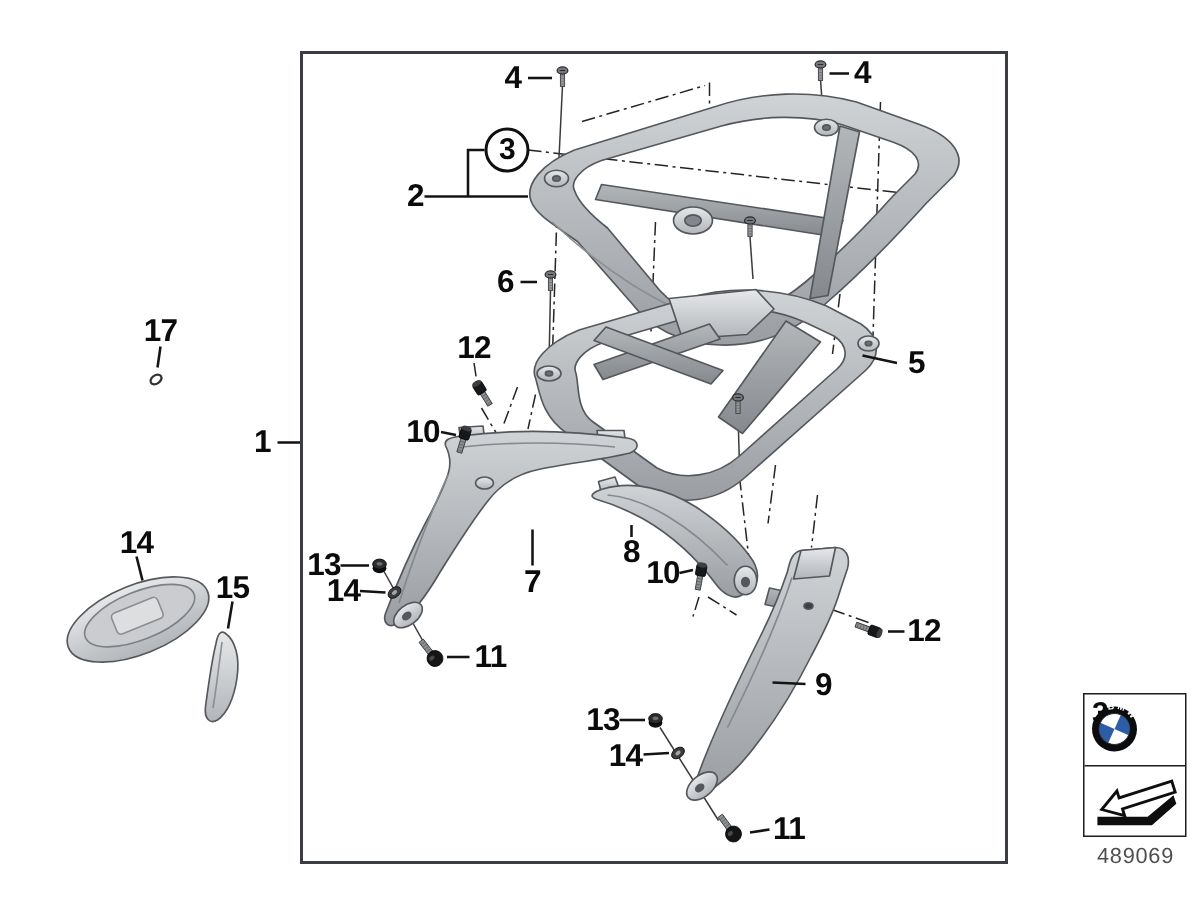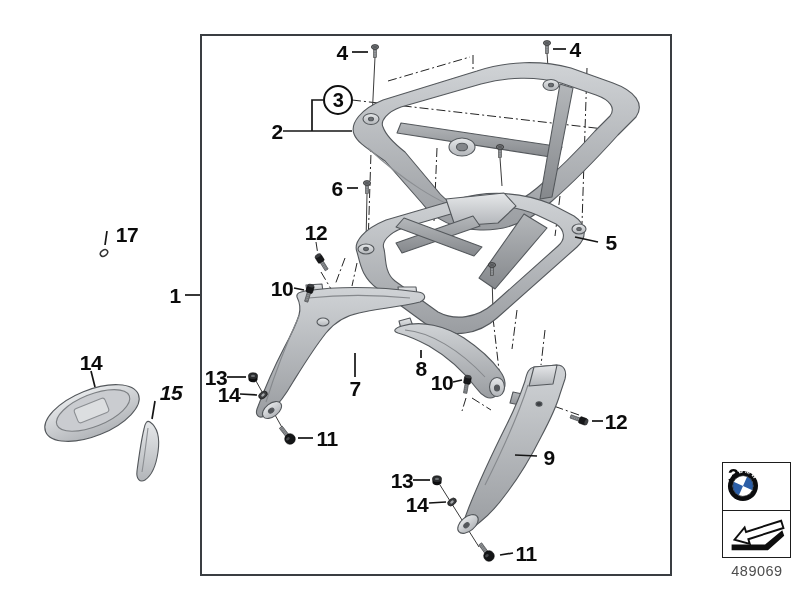--- a/index.html
+++ b/index.html
@@ -269,27 +269,27 @@
     <line x1="513" y1="553" x2="500" y2="555"></line>
   </g>
 </svg>
 
 <div class="callout-layer">
       <div class="callout" style="left: 342px; top: 52px;">4</div>
       <div class="callout" style="left: 575px; top: 49px;">4</div>
       <div class="callout circled" style="left: 338px; top: 100px;">3</div>
       <div class="callout" style="left: 277px; top: 131px;">2</div>
       <div class="callout" style="left: 337px; top: 188px;">6</div>
-      <div class="callout" style="left: 107px; top: 234px; margin-left: 20px;">17</div>
+      <div class="callout" style="left: 107px; top: 221px;">17</div>
       <div class="callout" style="left: 316px; top: 232px;">12</div>
       <div class="callout" style="left: 611px; top: 242px;">5</div>
       <div class="callout" style="left: 175px; top: 295px;">1</div>
       <div class="callout" style="left: 282px; top: 288px;">10</div>
       <div class="callout" style="left: 91px; top: 362px;">14</div>
-      <div class="callout" style="left: 171px; top: 392px; font-style: italic;">15</div>
+      <div class="callout" style="left: 155px; top: 392px;">15</div>
       <div class="callout" style="left: 216px; top: 377px;">13</div>
       <div class="callout" style="left: 229px; top: 394px;">14</div>
       <div class="callout" style="left: 327px; top: 438px;">11</div>
       <div class="callout" style="left: 355px; top: 388px;">7</div>
       <div class="callout" style="left: 421px; top: 368px;">8</div>
       <div class="callout" style="left: 442px; top: 382px;">10</div>
       <div class="callout" style="left: 616px; top: 421px;">12</div>
       <div class="callout" style="left: 549px; top: 457px;">9</div>
       <div class="callout" style="left: 402px; top: 480px;">13</div>
       <div class="callout" style="left: 417px; top: 504px;">14</div>

